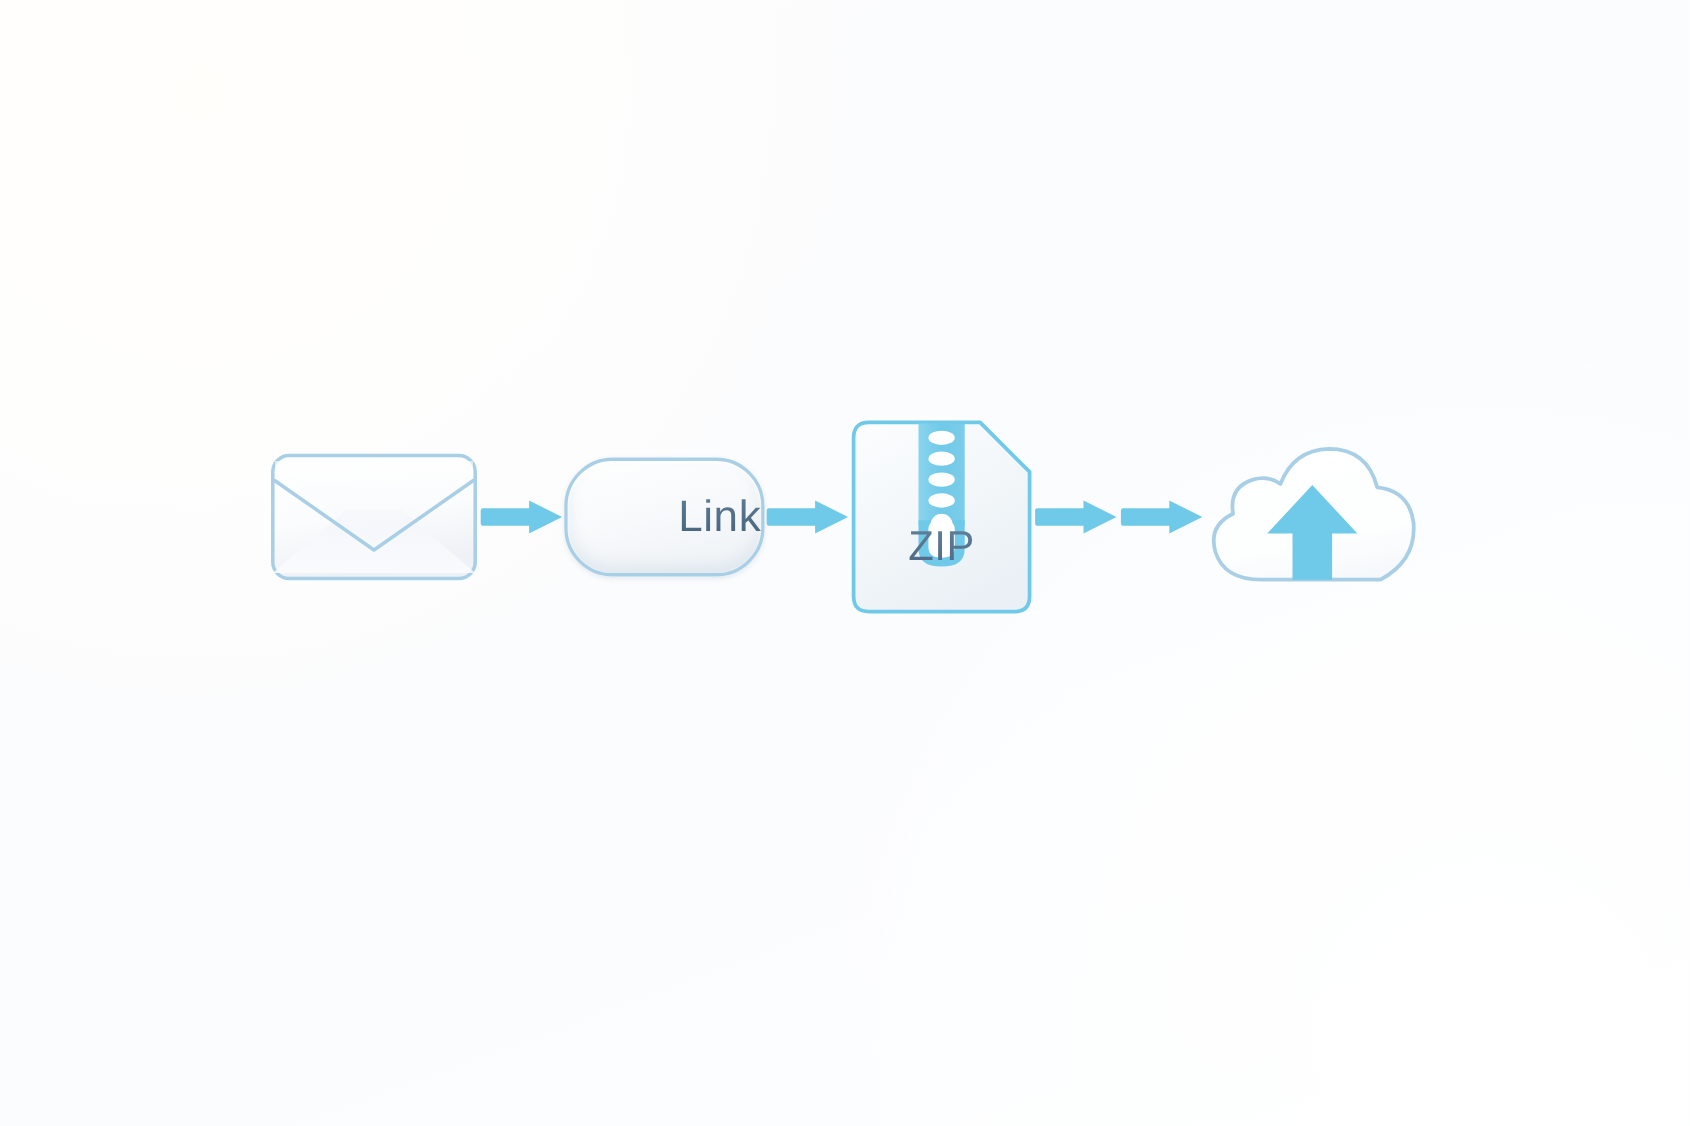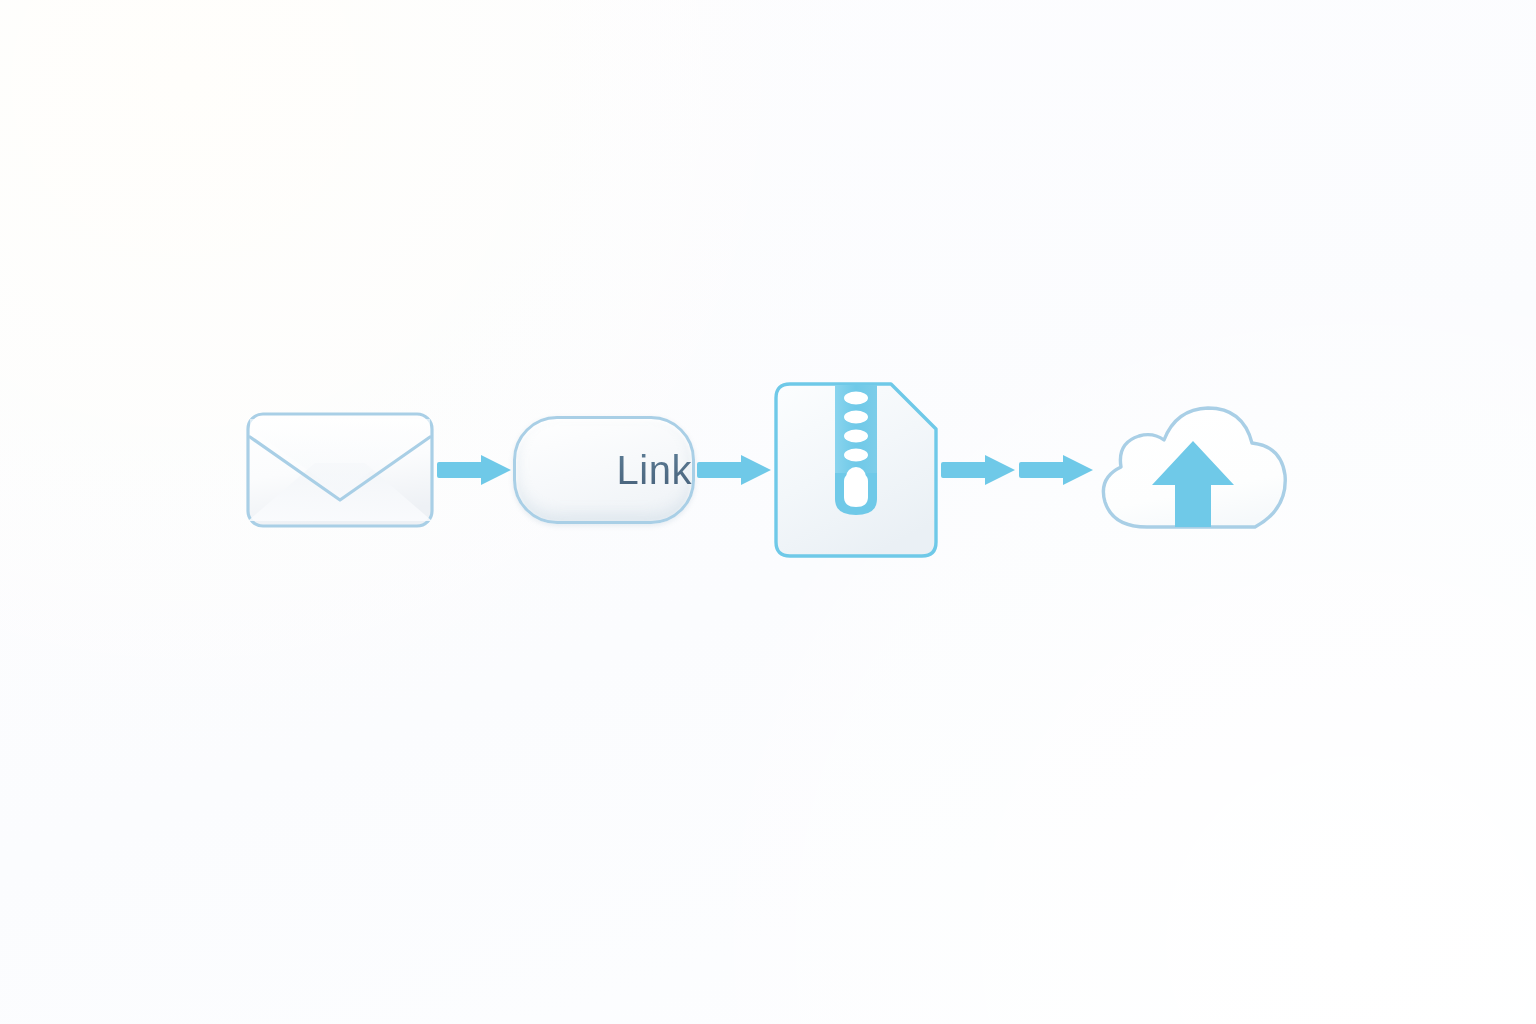--- a/index.html
+++ b/index.html
@@ -182,20 +182,21 @@
 
           <ellipse cx="83" cy="17" rx="12" ry="6.5" fill="#ffffff"></ellipse>
           <ellipse cx="83" cy="36" rx="12" ry="6.5" fill="#ffffff"></ellipse>
           <ellipse cx="83" cy="55" rx="12" ry="6.5" fill="#ffffff"></ellipse>
           <ellipse cx="83" cy="74" rx="12" ry="6.5" fill="#ffffff"></ellipse>
 
           <path d="M62 92 L62 118 Q62 134 83 134 Q104 134 104 118 L104 92 Z" fill="#6fc9e8"></path>
           <path d="M71 100 L71 116 Q71 126 83 126 Q95 126 95 116 L95 100 Q95 92 83 92 Q71 92 71 100 Z" fill="#ffffff"></path>
           <rect x="73" y="86" width="20" height="26" rx="10" ry="10" fill="#ffffff"></rect>
         </svg>
+        <span class="file-label">ZIP</span>
       </div>
     </div>
 
     <div class="arrow">
       <svg width="78" height="34" viewBox="0 0 78 34">
         <path d="M2 11 Q2 9 4 9 L46 9 L46 2 L76 17 L46 32 L46 25 L4 25 Q2 25 2 23 Z" fill="#6fc9e8"></path>
       </svg>
     </div>
 
 

